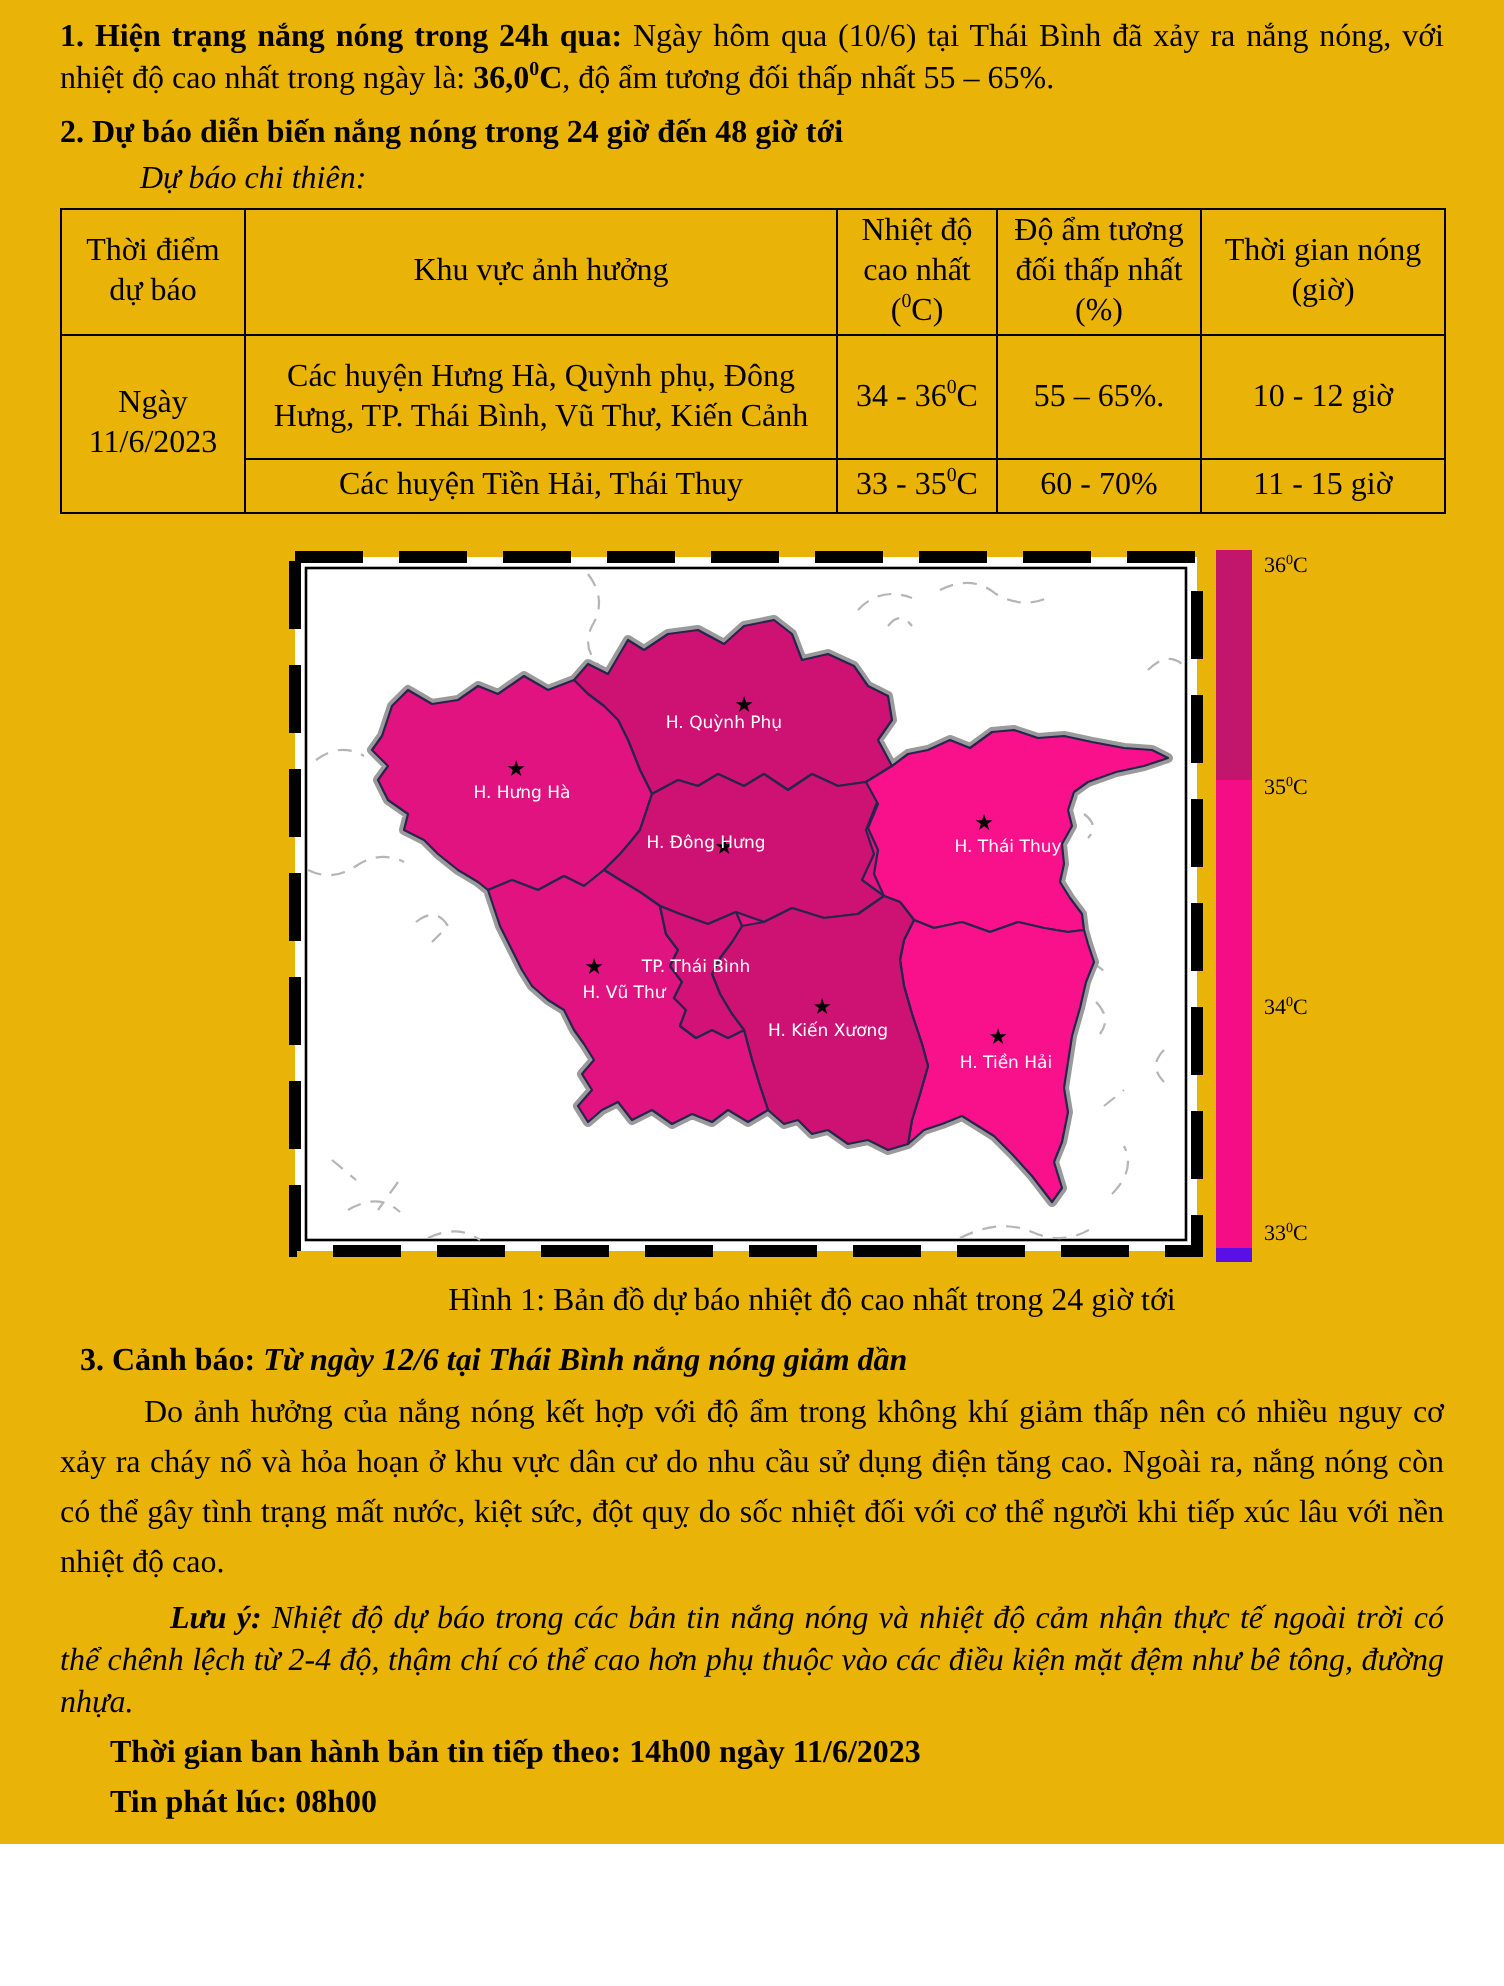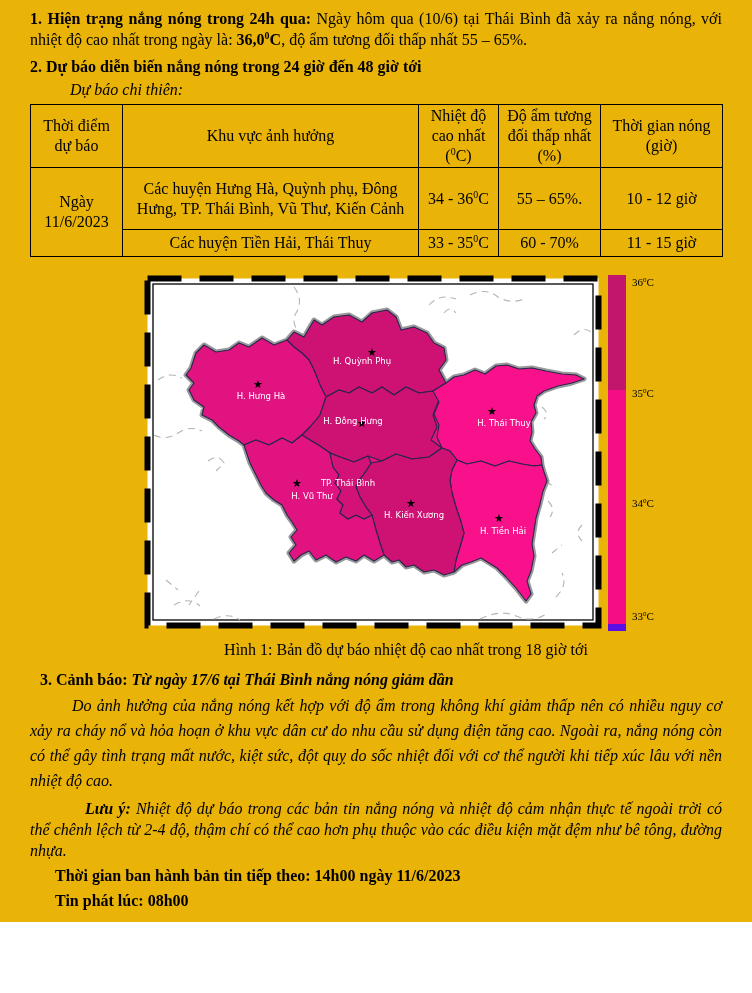--- a/index.html
+++ b/index.html
@@ -14,21 +14,21 @@
   .detail{margin-top:2px;text-indent:40px;line-height:21px;font-style:italic;}
   table.fc{border-collapse:collapse;width:692px;margin-top:4px;table-layout:fixed;}
   table.fc th,table.fc td{border:1.5px solid #000;text-align:center;vertical-align:middle;
         font-weight:normal;line-height:20px;padding:1px 3px;font-size:16px;}
   tr.hrow{height:60px;padding-left:32px;} tr.r1{height:62px;padding-left:12px;} tr.r2{height:27px;}
   .mapblock{margin-top:18px;margin-left:114px;width:524px;}
   .figcap{margin-top:2px;line-height:21px;text-align:center;width:524px;}
   .s345{margin-left:10px;line-height:26px;font-weight:bold;}
   .s3first{margin-top:7px;}
   .bi{font-style:italic;}
-  .impact{margin-top:0;line-height:25px;text-align:justify;text-indent:42px;font-style:italic;}
+  .impact{margin-top:0;line-height:25px;text-align:justify;text-indent:42px;}
   .note{margin-top:5px;line-height:21px;text-align:justify;text-indent:55px;font-style:italic;}
   .fline{margin-top:4px;line-height:21px;font-weight:bold;text-indent:25px;}
   .expandbox{position:absolute;left:27px;top:979px;width:11px;height:11px;border:1px solid #888;
         font:9px "DejaVu Sans",sans-serif;line-height:10px;text-align:center;color:#555;background:#fff;}
   svg text.dlabel{font-family:"DejaVu Sans","Liberation Sans",sans-serif;font-size:8.5px;fill:#ffffff;text-anchor:middle;}
   svg text.star{font-family:"DejaVu Sans",sans-serif;font-size:11px;fill:#000;text-anchor:middle;}
   svg text.cbtick{font-family:"Liberation Serif",serif;font-size:11px;fill:#000;}
   svg tspan.cbsup{font-size:7px;baseline-shift:4px;}
 </style>
 </head>
@@ -128,24 +128,24 @@
       <g>
         <rect x="464" y="0" width="18" height="115" fill="#c2156c"></rect>
         <rect x="464" y="115" width="18" height="234" fill="#f50d86"></rect>
         <rect x="464" y="349" width="18" height="7" fill="#5a0fe6"></rect>
         <text class="cbtick" x="488" y="11"><tspan>36</tspan><tspan class="cbsup">0</tspan><tspan>C</tspan></text>
         <text class="cbtick" x="488" y="122"><tspan>35</tspan><tspan class="cbsup">0</tspan><tspan>C</tspan></text>
         <text class="cbtick" x="488" y="232"><tspan>34</tspan><tspan class="cbsup">0</tspan><tspan>C</tspan></text>
         <text class="cbtick" x="488" y="345"><tspan>33</tspan><tspan class="cbsup">0</tspan><tspan>C</tspan></text>
       </g>
     </svg>
-    <div class="figcap">Hình 1: Bản đồ dự báo nhiệt độ cao nhất trong 18 giờ tới</div>
+    <div class="figcap">Hình 1: Bản đồ dự báo nhiệt độ cao nhất trong 24 giờ tới</div>
   </div>
 
-  <p class="s345 s3first"><span>3. Cảnh báo: </span><span class="bi">Từ ngày 17/6 tại Thái Bình nắng nóng giảm dần</span></p>
+  <p class="s345 s3first"><span>3. Cảnh báo: </span><span class="bi">Từ ngày 12/6 tại Thái Bình nắng nóng giảm dần</span></p>
 
 
 
   <p class="impact">Do ảnh hưởng của nắng nóng kết hợp với độ ẩm trong không khí giảm thấp nên có nhiều nguy cơ xảy ra cháy nổ và hỏa hoạn ở khu vực dân cư do nhu cầu sử dụng điện tăng cao. Ngoài ra, nắng nóng còn có thể gây tình trạng mất nước, kiệt sức, đột quỵ do sốc nhiệt đối với cơ thể người khi tiếp xúc lâu với nền nhiệt độ cao.</p>
 
   <p class="note"><b class="bi">Lưu ý: </b><span>Nhiệt độ dự báo trong các bản tin nắng nóng và nhiệt độ cảm nhận thực tế ngoài trời có thể chênh lệch từ 2-4 độ, thậm chí có thể cao hơn phụ thuộc vào các điều kiện mặt đệm như bê tông, đường nhựa.</span></p>
 
   <p class="fline">Thời gian ban hành bản tin tiếp theo: 14h00 ngày 11/6/2023</p>
   <p class="fline">Tin phát lúc: 08h00</p>
 

